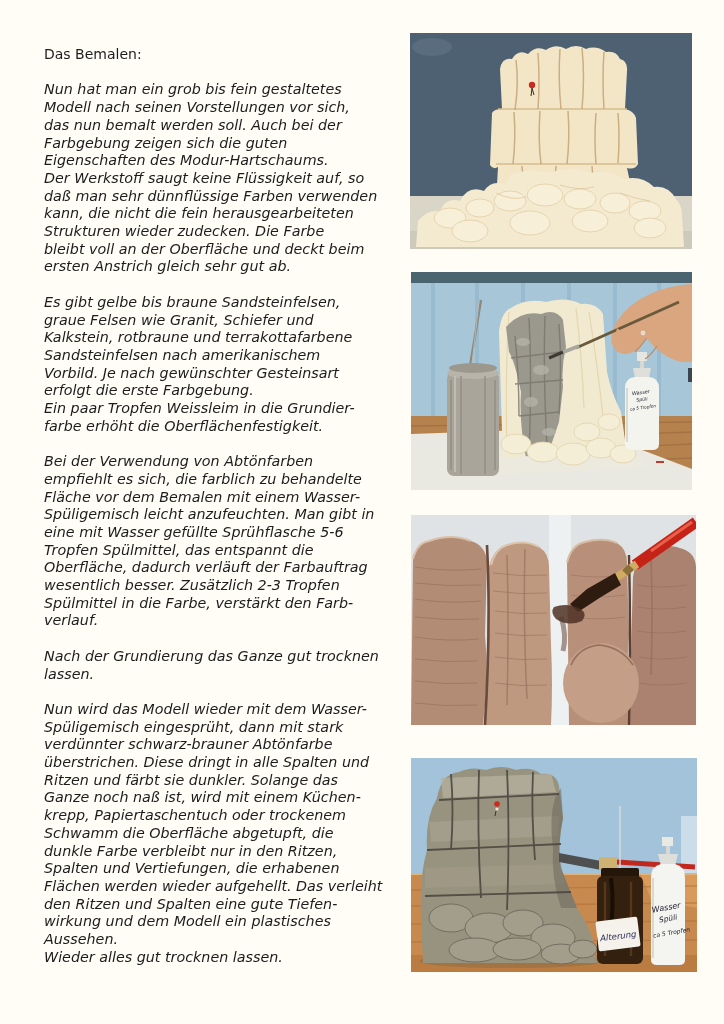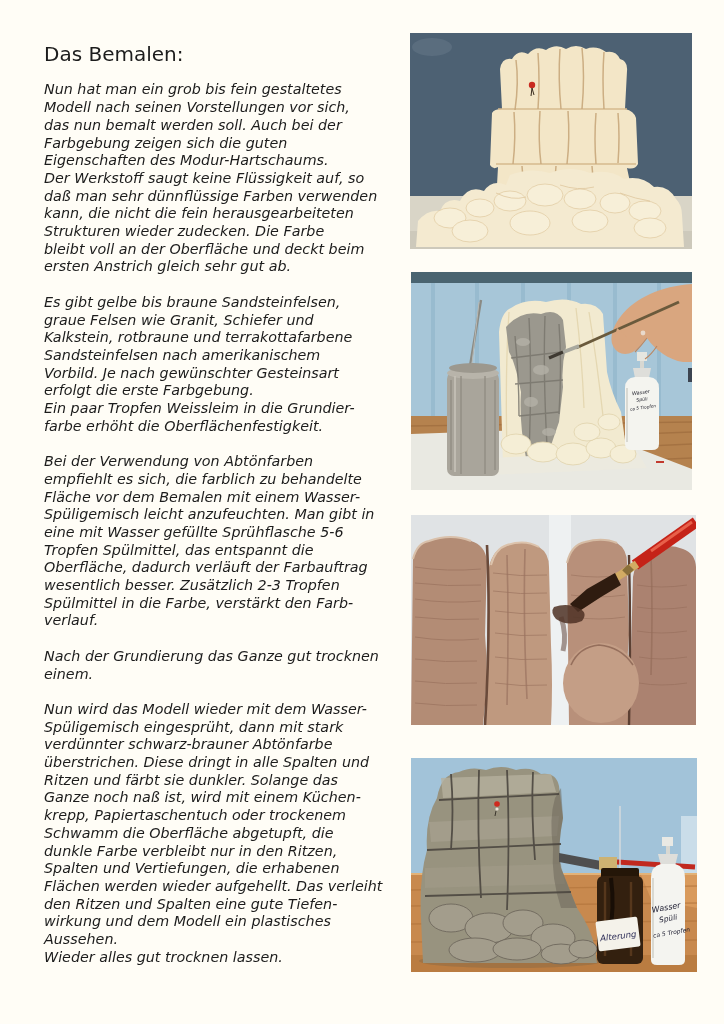--- a/index.html
+++ b/index.html
@@ -8,21 +8,21 @@
     background:#fffdf6;
     font-family:"DejaVu Sans","Liberation Sans",sans-serif;
     position:relative;overflow:hidden;
     color:#1c1c1c;
   }
   .page{position:absolute;inset:0;}
   .text-col{
     position:absolute;left:44px;top:46px;width:362px;
     font-size:14.3px;line-height:17.7px;
   }
-  .heading{margin:0 0 17.7px 0;font-size:20px;font-weight:normal;}
+  .heading{margin:0 0 17.7px 0;font-size:14px;font-weight:normal;}
   .para{margin:0 0 17.7px 0;white-space:pre-line;font-style:italic;}
   .photo{
     position:absolute;overflow:hidden;
   }
   .photo svg{display:block;width:100%;height:100%;}
   #photo-1{left:410px;top:33px;width:282px;height:216px;}
   #photo-2{left:411px;top:272px;width:281px;height:218px;}
   #photo-3{left:411px;top:515px;width:285px;height:210px;}
   #photo-4{left:411px;top:758px;width:286px;height:214px;}
   .svg-label{font-family:"DejaVu Sans","Liberation Sans",sans-serif;font-style:italic;}
@@ -57,21 +57,21 @@
 empfiehlt es sich, die farblich zu behandelte
 Fläche vor dem Bemalen mit einem Wasser-
 Spüligemisch leicht anzufeuchten. Man gibt in
 eine mit Wasser gefüllte Sprühflasche 5-6
 Tropfen Spülmittel, das entspannt die
 Oberfläche, dadurch verläuft der Farbauftrag
 wesentlich besser. Zusätzlich 2-3 Tropfen
 Spülmittel in die Farbe, verstärkt den Farb-
 verlauf.</p>
     <p class="para">Nach der Grundierung das Ganze gut trocknen
-einem.</p>
+lassen.</p>
     <p class="para">Nun wird das Modell wieder mit dem Wasser-
 Spüligemisch eingesprüht, dann mit stark
 verdünnter schwarz-brauner Abtönfarbe
 überstrichen. Diese dringt in alle Spalten und
 Ritzen und färbt sie dunkler. Solange das
 Ganze noch naß ist, wird mit einem Küchen-
 krepp, Papiertaschentuch oder trockenem
 Schwamm die Oberfläche abgetupft, die
 dunkle Farbe verbleibt nur in den Ritzen,
 Spalten und Vertiefungen, die erhabenen

